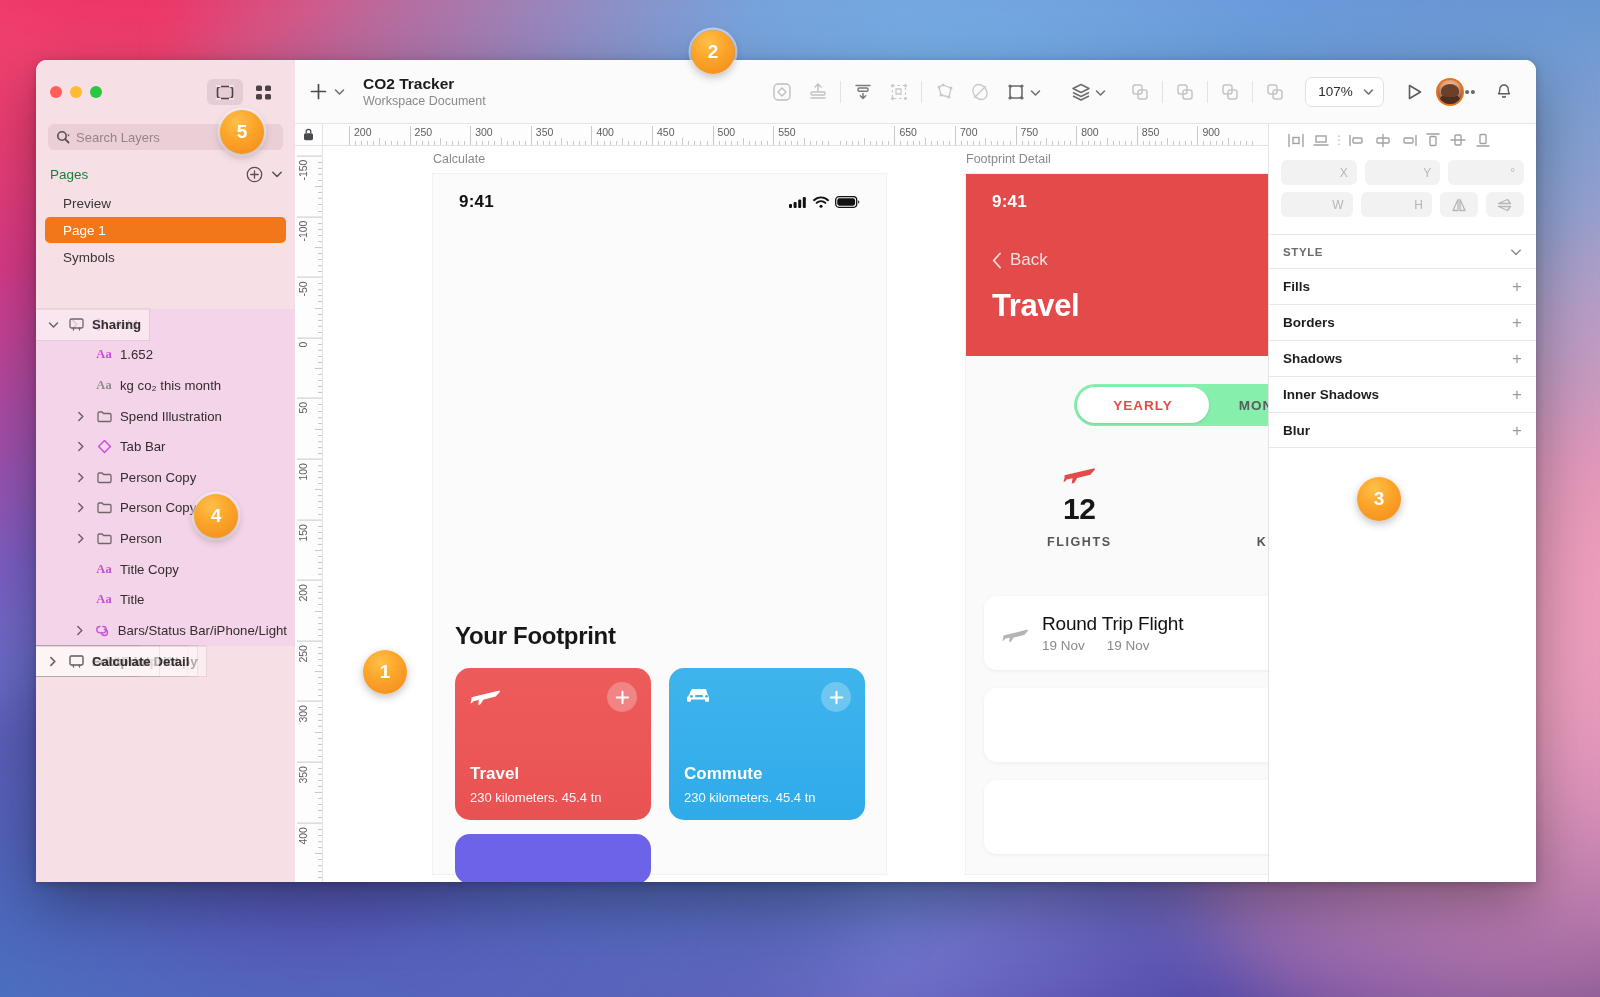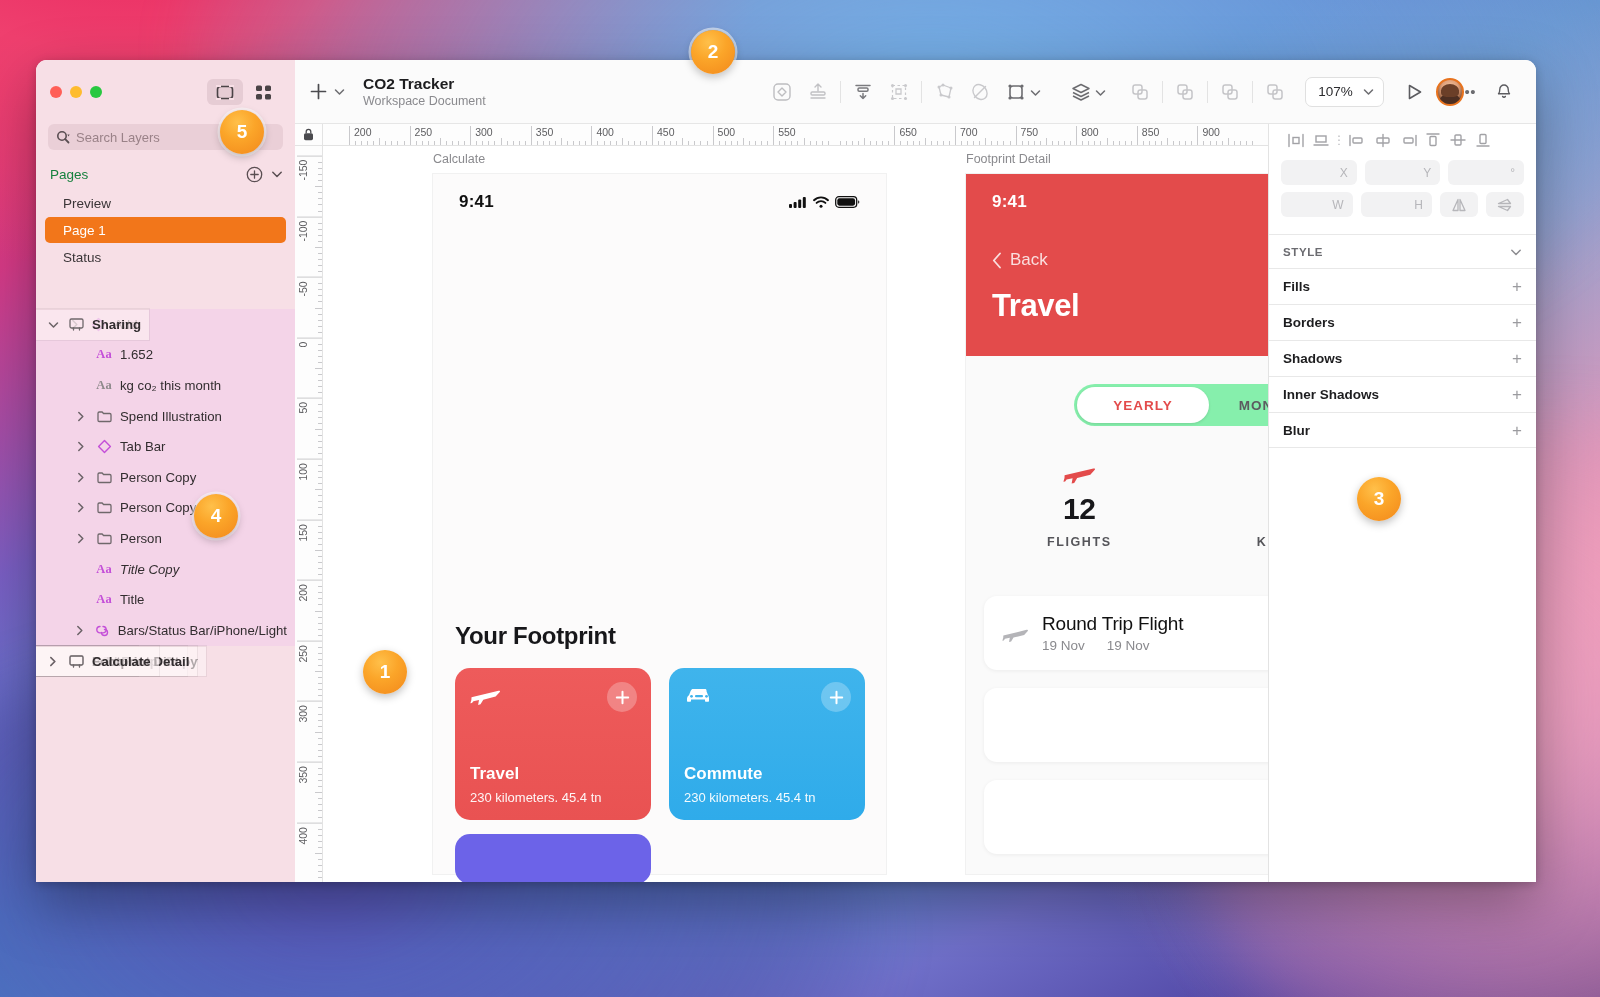--- a/index.html
+++ b/index.html
@@ -522,21 +522,21 @@
       </div>
 
       <div id="pages-list">
           <div class="page-item">
             <span>Preview</span>
           </div>
           <div class="page-item sel">
             <span>Page 1</span>
           </div>
           <div class="page-item">
-            <span>Status</span>
+            <span>Symbols</span>
           </div>
         </div>
       <div class="pages-gap"></div>
 
       <div class="layers" id="layers-list">
           <div class="layer-row artboard top" style="padding-left: 10px;">
             <span class="disc">
               <svg width="11" height="8" viewBox="0 0 11 8">
                 <path d="M1.5 2l4 4 4-4" fill="none" stroke="#6a6266" stroke-width="1.5" stroke-linecap="round" stroke-linejoin="round"></path>
               </svg>
@@ -639,21 +639,21 @@
                 <path d="M1 3.2a1.2 1.2 0 011.2-1.2h3l1.3 1.5h6.3A1.2 1.2 0 0114 4.7v5.6a1.2 1.2 0 01-1.2 1.2H2.2A1.2 1.2 0 011 10.3z" fill="none" stroke="#6f686b" stroke-width="1.3" stroke-linejoin="round"></path>
               </svg>
             </span>
             <span style="white-space: nowrap;">Person</span>
           </div>
           <div class="layer-row child" style="padding-left: 38px;">
             <span class="disc"></span>
             <span class="tico">
               <span class="lbl-aa">Aa</span>
             </span>
-            <span style="white-space: nowrap; font-style: italic;">Title Copy</span>
+            <span style="white-space: nowrap;">Title Copy</span>
           </div>
           <div class="layer-row child" style="padding-left: 38px;">
             <span class="disc"></span>
             <span class="tico">
               <span class="lbl-aa">Aa</span>
             </span>
             <span style="white-space: nowrap;">Title</span>
           </div>
           <div class="layer-row child" style="padding-left: 38px;">
             <span class="disc">

